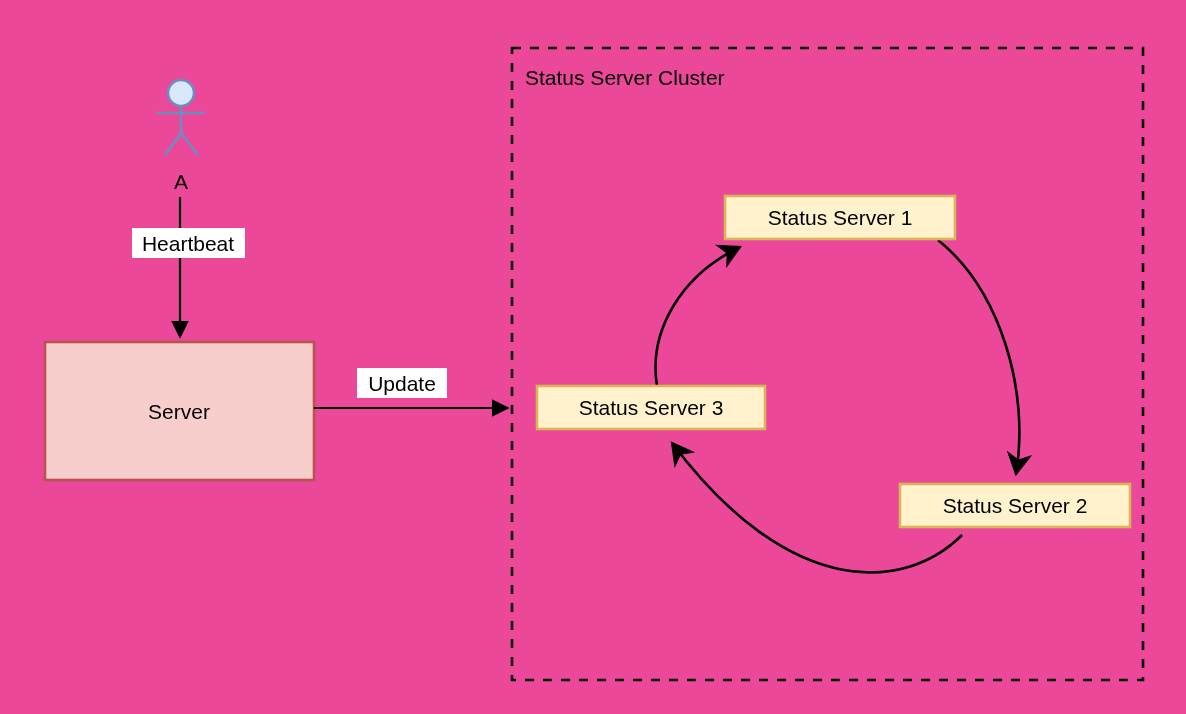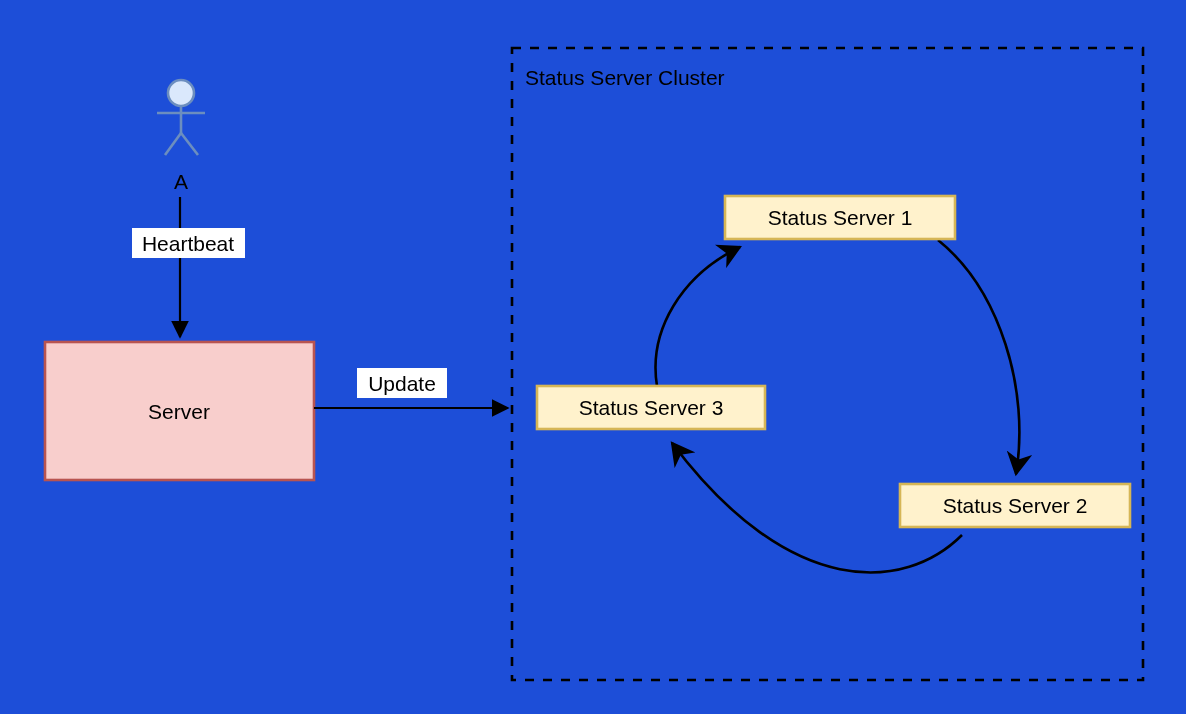--- a/index.html
+++ b/index.html
@@ -8,21 +8,21 @@
     background: #ffffff;
   }
   body {
     font-family: "Liberation Sans", sans-serif;
     -webkit-font-smoothing: antialiased;
   }
   #canvas {
     position: relative;
     width: 1186px;
     height: 714px;
-    background: #1d4ed8;
+    background: #ec4899;
     overflow: hidden;
   }
   #diagram-svg {
     position: absolute;
     left: 0;
     top: 0;
     width: 1186px;
     height: 714px;
   }
   .node-label {

